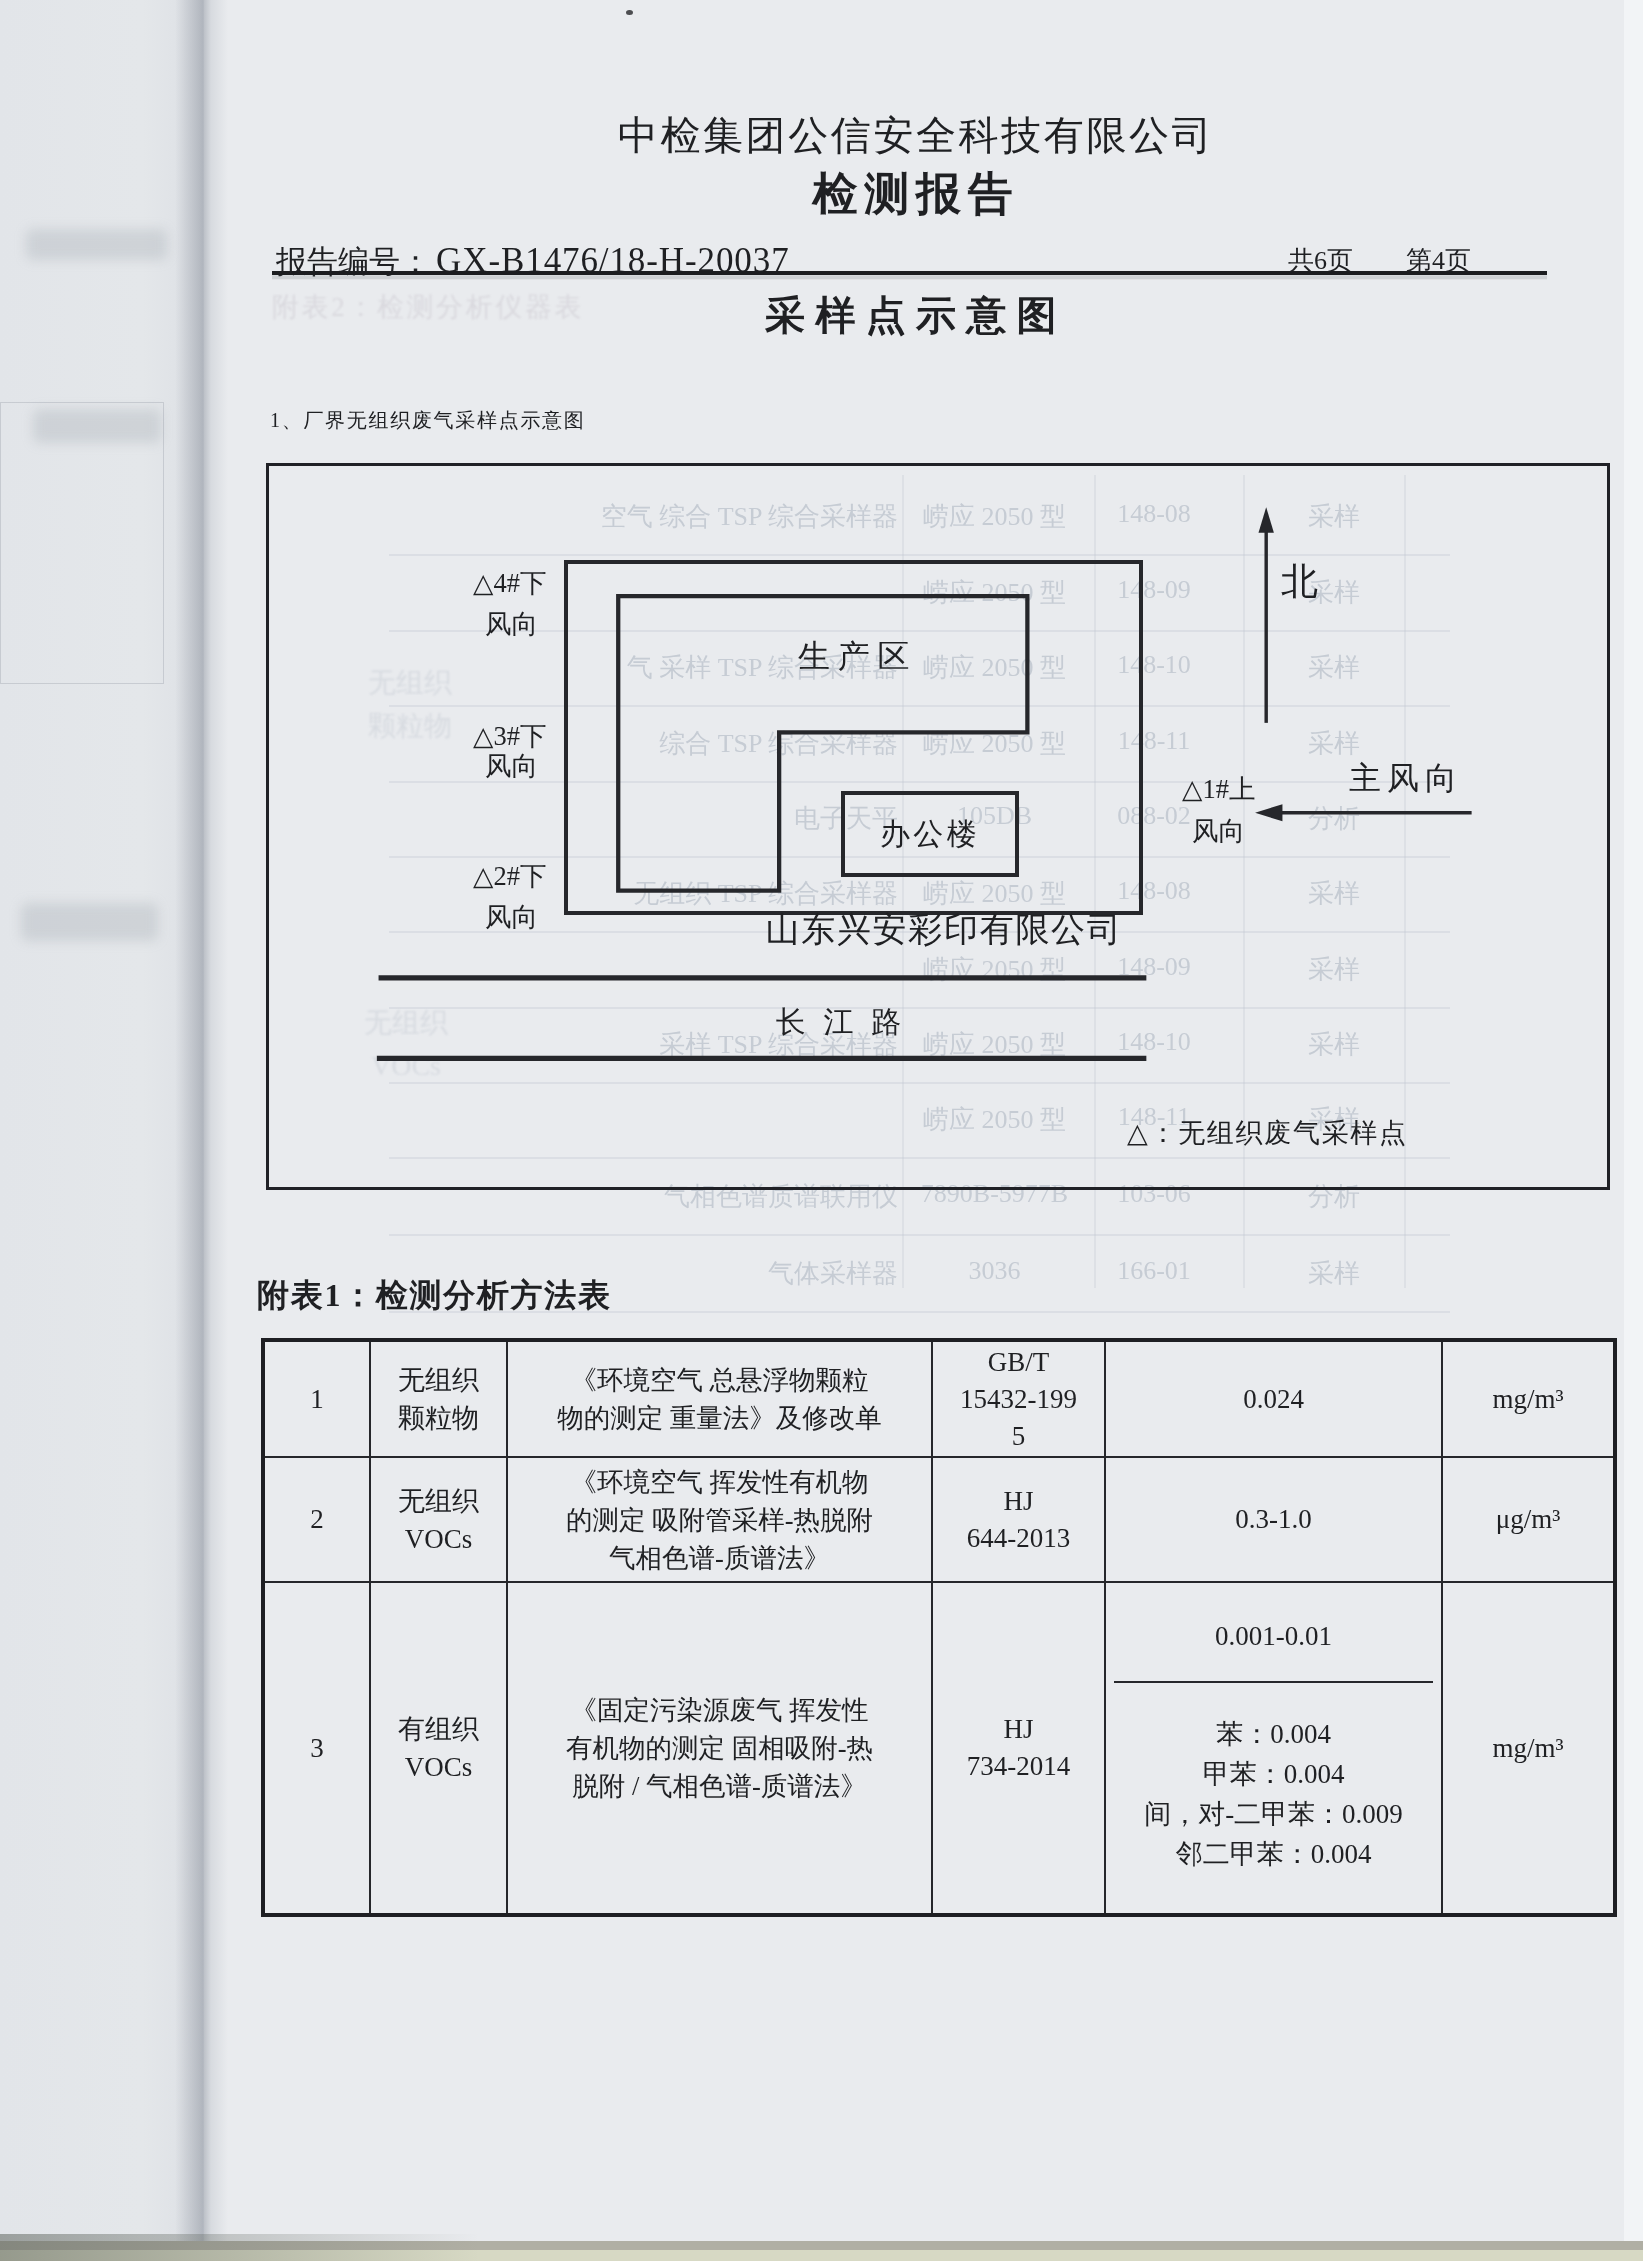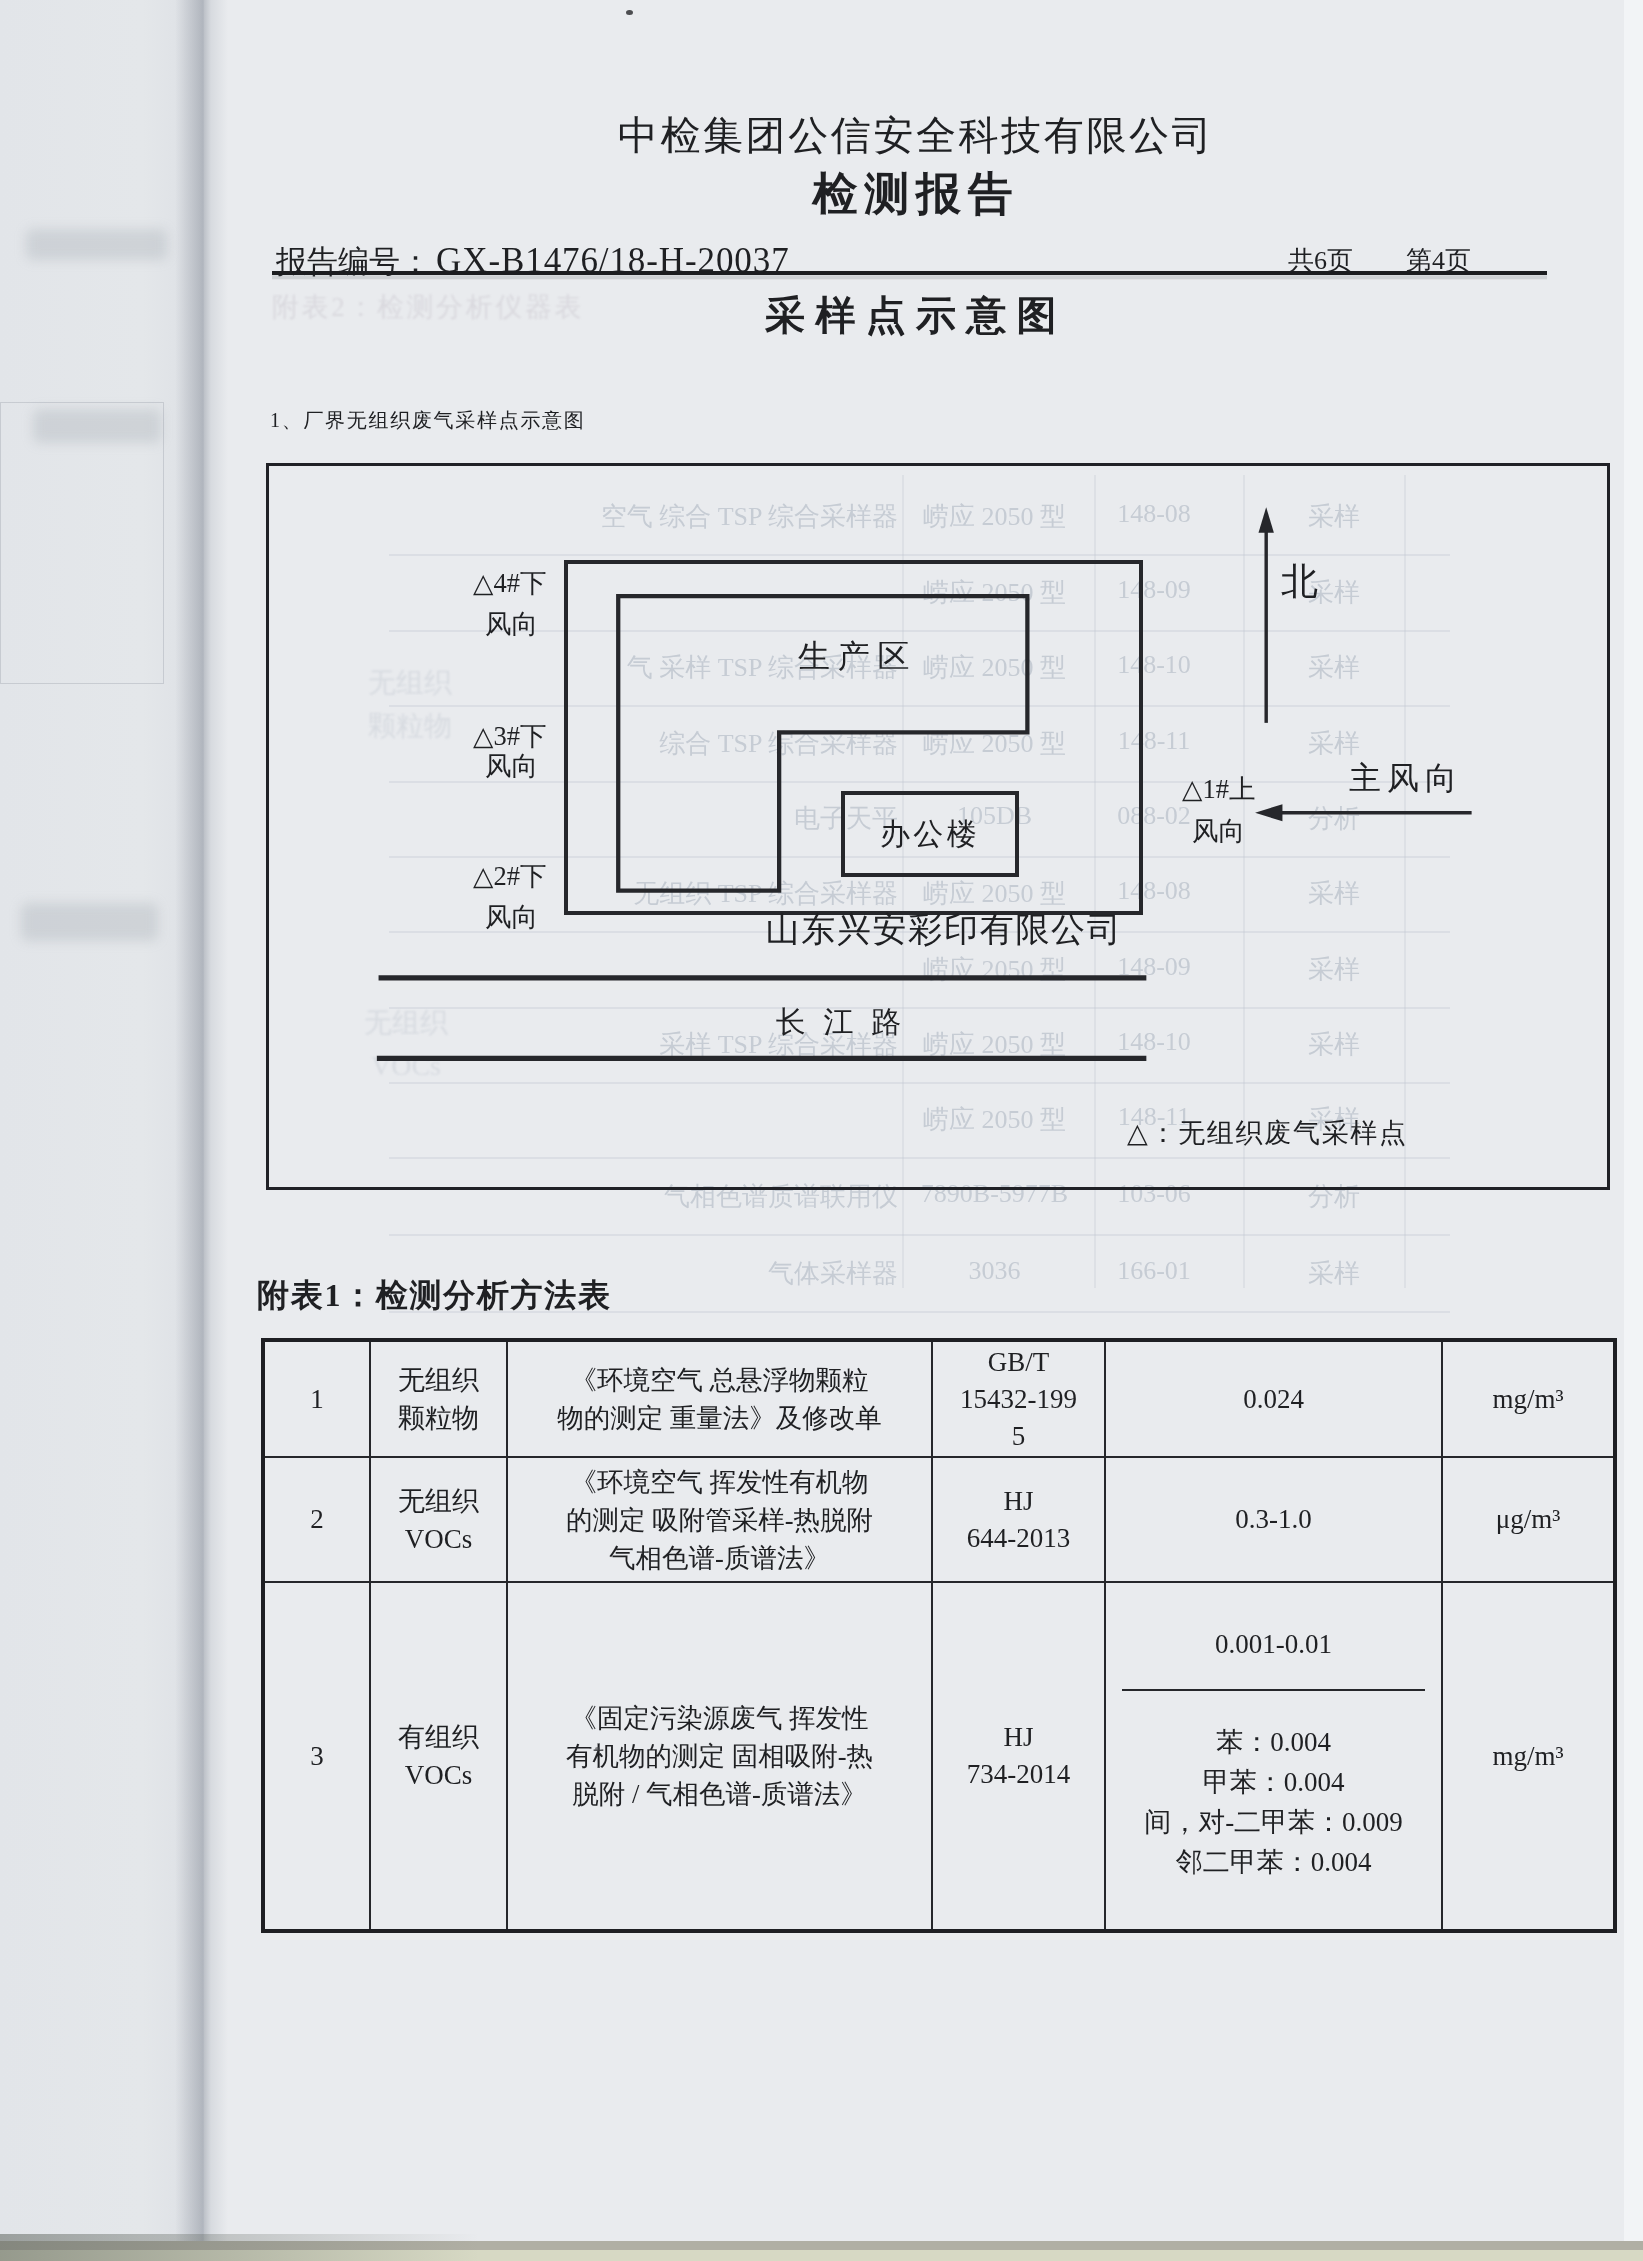--- a/index.html
+++ b/index.html
@@ -63,21 +63,21 @@
   .table-heading{left:257px;top:1274px;font-size:32px;font-weight:700;letter-spacing:1.7px;z-index:2;}
   .method-table{position:absolute;left:261px;top:1338px;z-index:2;border-collapse:collapse;table-layout:fixed;
     font-size:27px;color:#1f2023;}
   .method-table td,.method-table th{border:2.6px solid #26272b;text-align:center;vertical-align:middle;
     font-weight:400;padding:1.7px 3.4px;}
   .method-table{border:4.3px solid #1e1f23;}
   .pre{white-space:pre-line;}
   .cell-method{line-height:38px;font-size:26.5px;}
   .cell-basis{line-height:37px;}
   .cell-item{line-height:38px;}
-  .limit3{padding:16px !important;vertical-align:top !important;}
+  .limit3{padding:8px !important;vertical-align:top !important;}
   .lim-top{height:92px;border-bottom:2.6px solid #26272b;display:flex;align-items:center;justify-content:center;}
   .lim-bottom{height:222px;display:flex;align-items:center;justify-content:center;line-height:40px;white-space:pre-line;}
 </style>
 </head>
 <body>
 
 <div id="canvas">
 
   <div class="abs left-strip"></div>
   <div class="abs ghost-blob" style="left:26px;top:229px;width:141px;height:31px;"></div>

